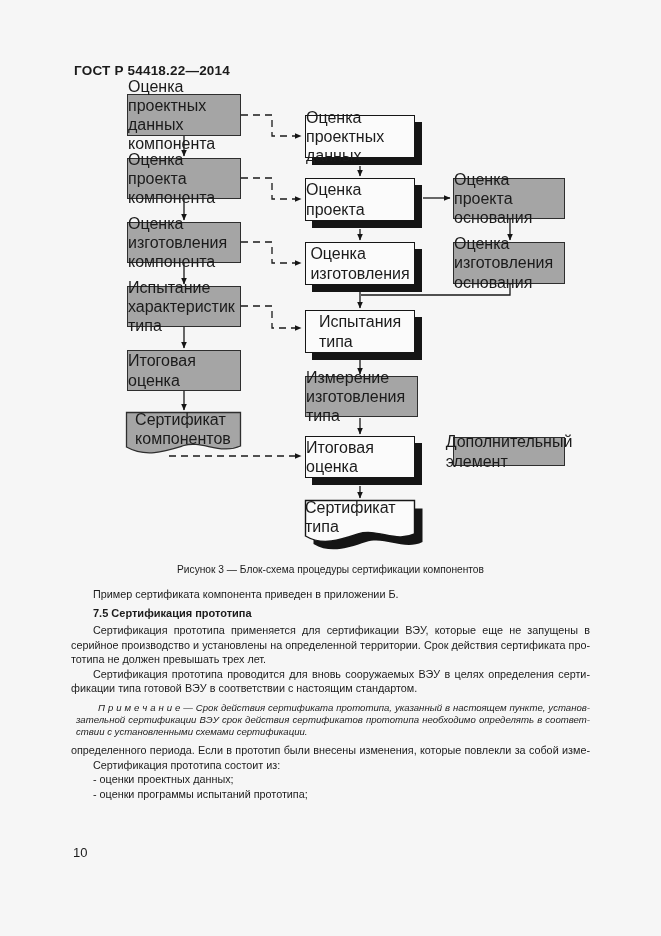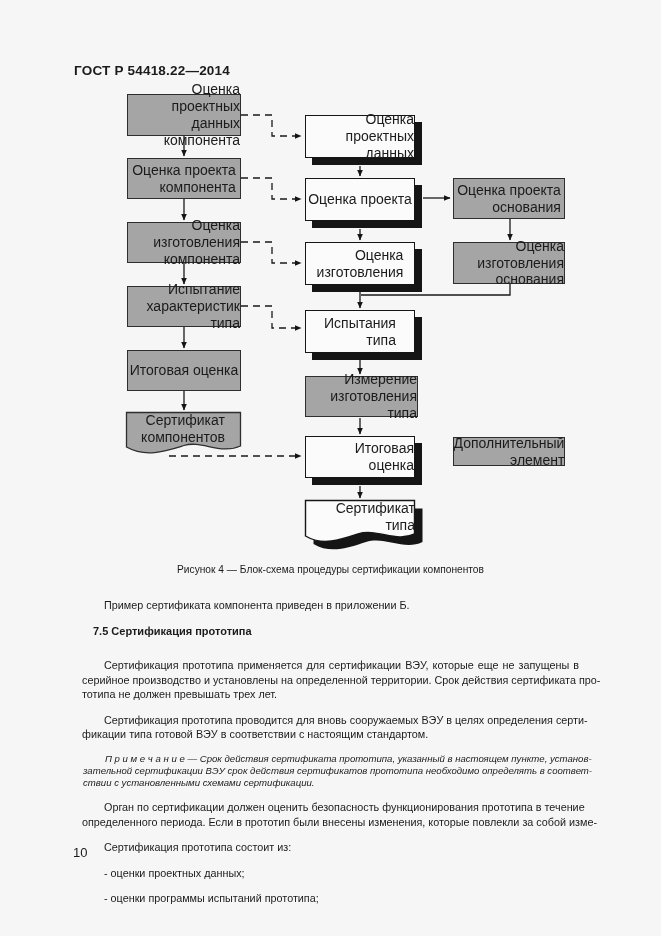--- a/index.html
+++ b/index.html
@@ -14,44 +14,44 @@
   }
   .doc-header{
     position:absolute;left:74px;top:63px;
     font-size:13.5px;font-weight:bold;letter-spacing:.2px;
   }
   
   .fig-svg{position:absolute;left:0;top:0;}
   .fbox{
     position:absolute;
     display:flex;align-items:center;justify-content:center;
-    text-align:right;
-    font-size:14px;line-height:1.2;
+    text-align:left;
+    font-size:16px;line-height:1.2;
     box-sizing:border-box;
   }
   .fbox span{white-space:pre-line;}
   .fbox.gray{background:#a5a5a5;border:1.3px solid #2e2e2e;}
   .fbox.white{background:#fbfbfb;border:1.4px solid #161616;box-shadow:7px 7px 0 0 #151515;}
   .fbox.doc-overlay{background:transparent;border:none;}
   .fig-caption{
     position:absolute;left:71px;top:564px;width:519px;
     text-align:center;font-size:10.2px;
   }
   
   .textblock{
     position:absolute;left:71px;top:587px;width:519px;
     font-size:10.8px;line-height:14.5px;
   }
   .jline{display:block;text-align:justify;text-align-last:justify;white-space:nowrap;}
   .jline.last{text-align-last:left;}
   .indent{text-indent:22px;}
-  .para{margin:11px;}
-  .h75{margin:4px 0 20px 0;font-weight:bold;text-indent:22px;font-size:11px;}
+  .para{margin:0;}
+  .h75{margin:4px 0 3px 0;font-weight:bold;text-indent:22px;font-size:11px;}
   .note{
-    margin:6px 0 5px 12px;
+    margin:6px 0 5px 5px;
     font-style:italic;
     font-size:9.6px;line-height:12.3px;
   }
   .page-number{
     position:absolute;left:73px;top:845px;
     font-size:13px;
   }
 </style>
 </head>
 <body>
@@ -152,21 +152,21 @@
     </div>
   <div class="fbox gray" style="left:453px;top:242px;width:112px;height:42px">
     <span>Оценка изготовления
 основания</span>
     </div>
   <div class="fbox gray" style="left:453px;top:437px;width:112px;height:29px">
     <span>Дополнительный
 элемент</span>
     </div>
 
-  <div class="fig-caption">Рисунок 4 — Блок-схема процедуры сертификации компонентов</div>
+  <div class="fig-caption">Рисунок 3 — Блок-схема процедуры сертификации компонентов</div>
 
   <div class="textblock">
     <p class="para indent">Пример сертификата компонента приведен в приложении Б.</p>
     <p class="h75">7.5 Сертификация прототипа</p>
 
     <p class="para">
       <span class="jline indent">Сертификация прототипа применяется для сертификации ВЭУ, которые еще не запущены в</span>
       <span class="jline">серийное производство и установлены на определенной территории. Срок действия сертификата про-</span>
       <span class="jline last">тотипа не должен превышать трех лет.</span>
     </p>
@@ -176,21 +176,20 @@
       <span class="jline last">фикации типа готовой ВЭУ в соответствии с настоящим стандартом.</span>
     </p>
 
     <p class="para note">
       <span class="jline indent">П р и м е ч а н и е — Срок действия сертификата прототипа, указанный в настоящем пункте, установ-</span>
       <span class="jline">зательной сертификации ВЭУ срок действия сертификатов прототипа необходимо определять в соответ-</span>
       <span class="jline last">ствии с установленными схемами сертификации.</span>
     </p>
 
     <p class="para">
-      <span class="jline indent">Орган по сертификации должен оценить безопасность функционирования прототипа в течение</span>
       <span class="jline">определенного периода. Если в прототип были внесены изменения, которые повлекли за собой изме-</span>
     </p>
 
     <p class="para indent">Сертификация прототипа состоит из:</p>
     <p class="para indent">- оценки проектных данных;</p>
     <p class="para indent">- оценки программы испытаний прототипа;</p>
   </div>
 
   <div class="page-number">10</div>
 

